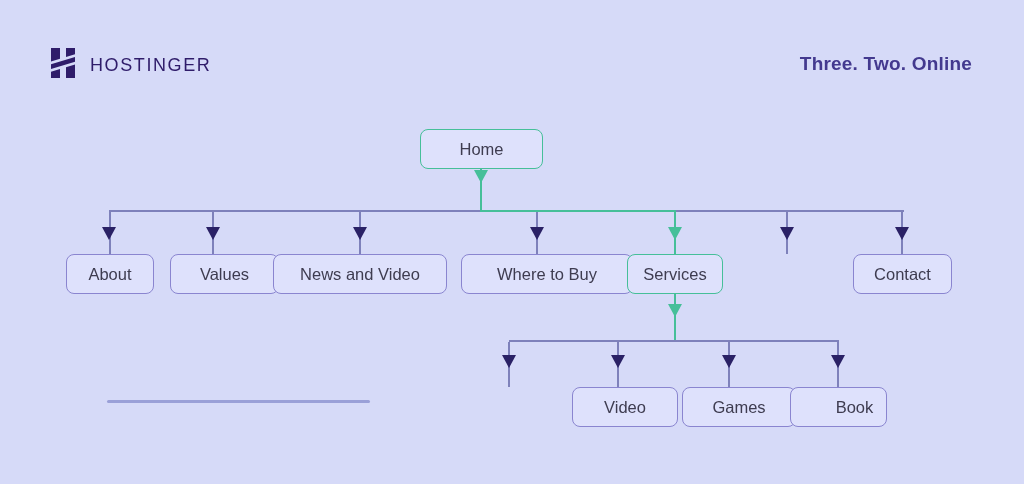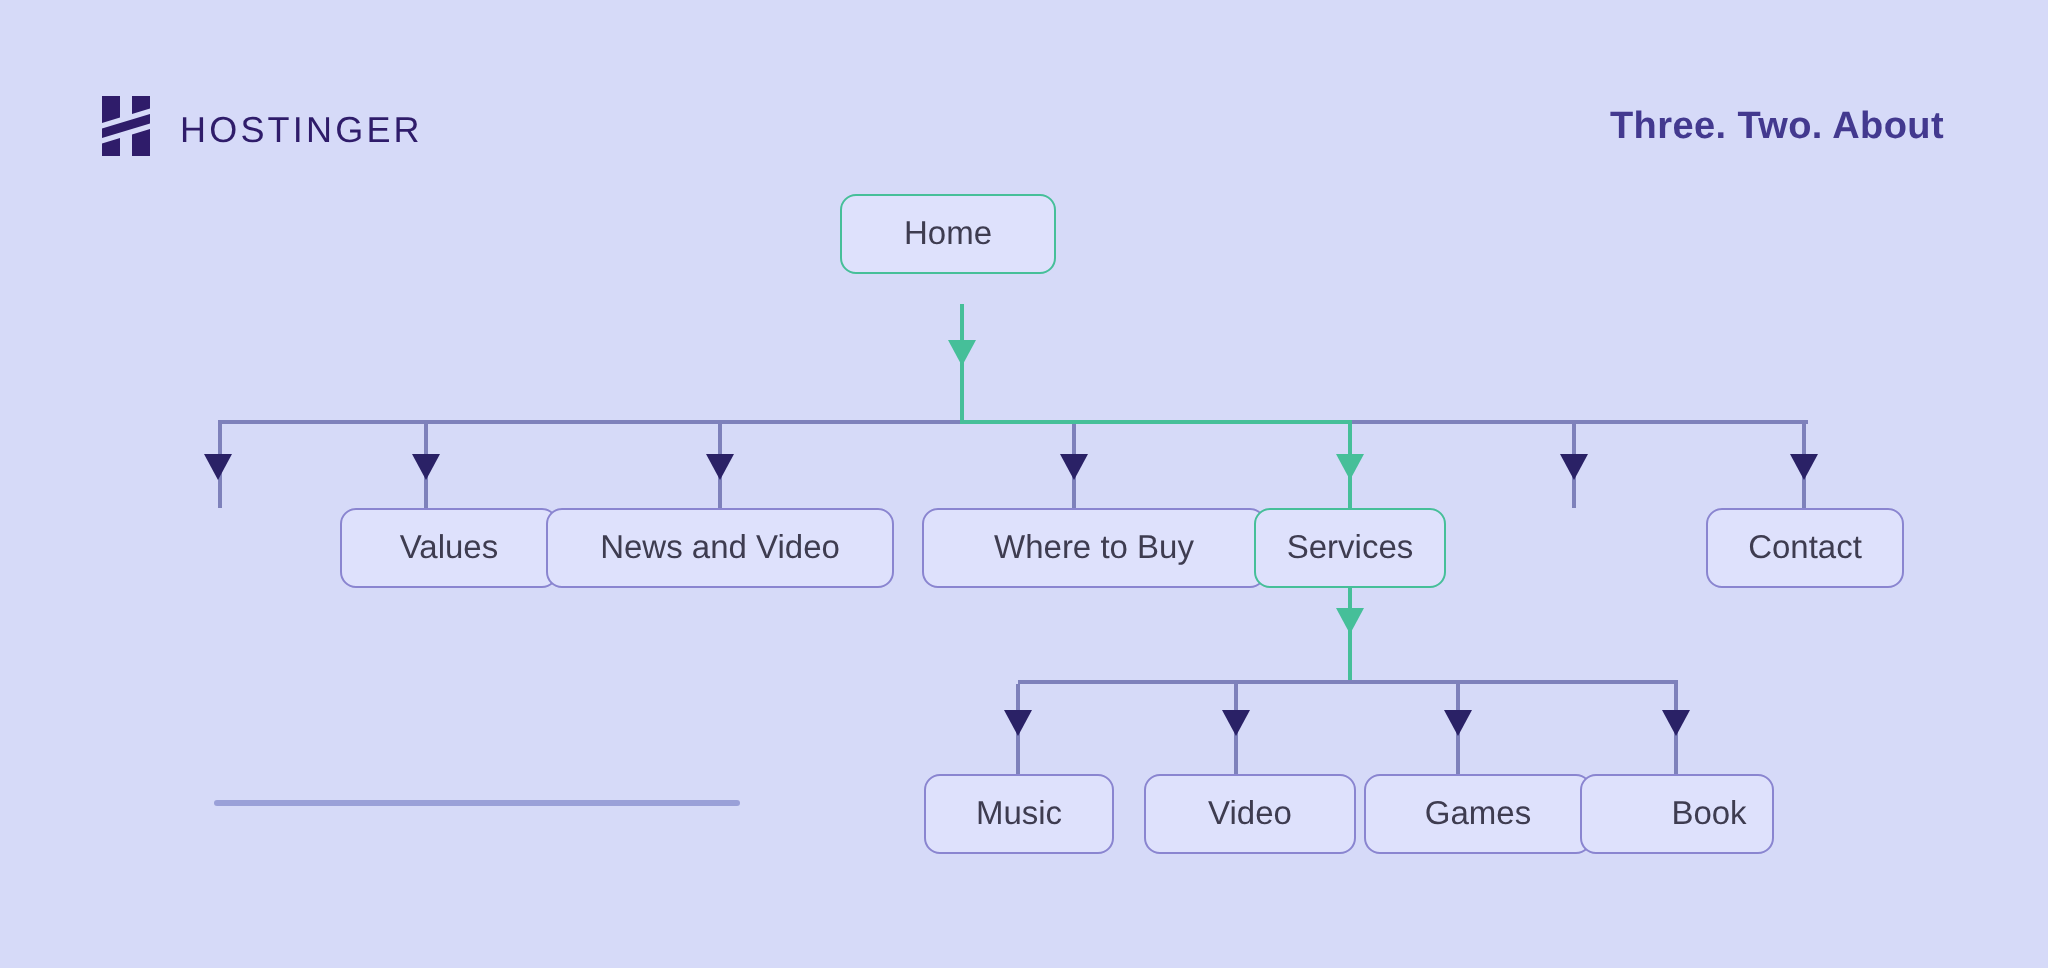--- a/index.html
+++ b/index.html
@@ -26,21 +26,21 @@
   }
   
   .node{
     position:absolute; height:40px; box-sizing:border-box;
     background:var(--box-fill,#dee1fc);
     border:1.5px solid var(--box-border,#8a85d0); border-radius:8px;
     display:flex; align-items:center; justify-content:center;
     font-size:16.5px; color:var(--box-text,#3e3c50); white-space:nowrap;
   }
   .node.teal{border-color:var(--accent-teal,#46bf99);}
-  #n-home{left:420px; top:97px; width:108px;}
+  #n-home{left:420px; top:129px; width:123px;}
   #n-about{left:66px; top:254px; width:88px;}
   #n-values{left:170px; top:254px; width:109px;}
   #n-news{left:273px; top:254px; width:174px;}
   #n-where{left:461px; top:254px; width:172px;}
   #n-services{left:627px; top:254px; width:96px;}
   #n-account{left:738px; top:254px; width:99px;}
   #n-contact{left:853px; top:254px; width:99px;}
   #n-music{left:462px; top:387px; width:95px;}
   #n-video{left:572px; top:387px; width:106px;}
   #n-games{left:682px; top:387px; width:114px;}
@@ -98,21 +98,21 @@
       <svg viewBox="0 0 40 44" fill="#2f1c6a" xmlns="http://www.w3.org/2000/svg">
         <polygon points="4,2 16,2 16,16.4 4,20"></polygon>
         <polygon points="24,2 36,2 36,10.4 24,14"></polygon>
         <polygon points="4,23.6 36,14 36,20.4 4,30"></polygon>
         <polygon points="4,33.6 16,30 16,42 4,42"></polygon>
         <polygon points="24,27.6 36,24 36,42 24,42"></polygon>
       </svg>
     </span>
   </div>
   <div class="brand">HOSTINGER</div>
-  <div class="tagline">Three. Two. About</div>
+  <div class="tagline">Three. Two. Online</div>
 
   <div class="line teal" id="l-home-drop"></div>
   <div class="line" id="l-bar1"></div>
   <div class="line teal" id="l-bar1-teal"></div>
   <div class="line" id="l-d-about"></div>
   <div class="line" id="l-d-values"></div>
   <div class="line" id="l-d-news"></div>
   <div class="line" id="l-d-where"></div>
   <div class="line teal" id="l-d-services"></div>
   <div class="line" id="l-d-account"></div>
@@ -132,25 +132,25 @@
   <div class="arrow teal" id="a-services"></div>
   <div class="arrow" id="a-account"></div>
   <div class="arrow" id="a-contact"></div>
   <div class="arrow teal" id="a-services2"></div>
   <div class="arrow" id="a-music"></div>
   <div class="arrow" id="a-video"></div>
   <div class="arrow" id="a-games"></div>
   <div class="arrow" id="a-book"></div>
 
   <div class="node teal" id="n-home">Home</div>
+  <div class="node" id="n-about">About</div>
   <div class="node" id="n-values">Values</div>
   <div class="node" id="n-news">News and Video</div>
   <div class="node" id="n-where">Where to Buy</div>
   <div class="node teal" id="n-services">Services</div>
   <div class="node" id="n-contact">Contact</div>
-  <div class="node" id="n-music">Music</div>
   <div class="node" id="n-video">Video</div>
   <div class="node" id="n-games">Games</div>
   <div class="node" id="n-book">Book</div>
 
   <div class="divider"></div>
 
 </div>
 
 </body></html>

